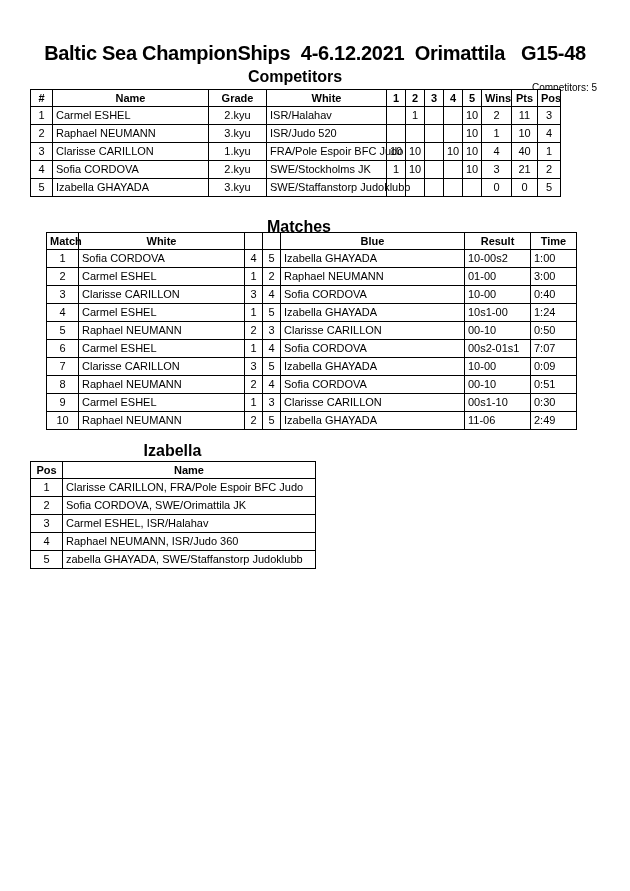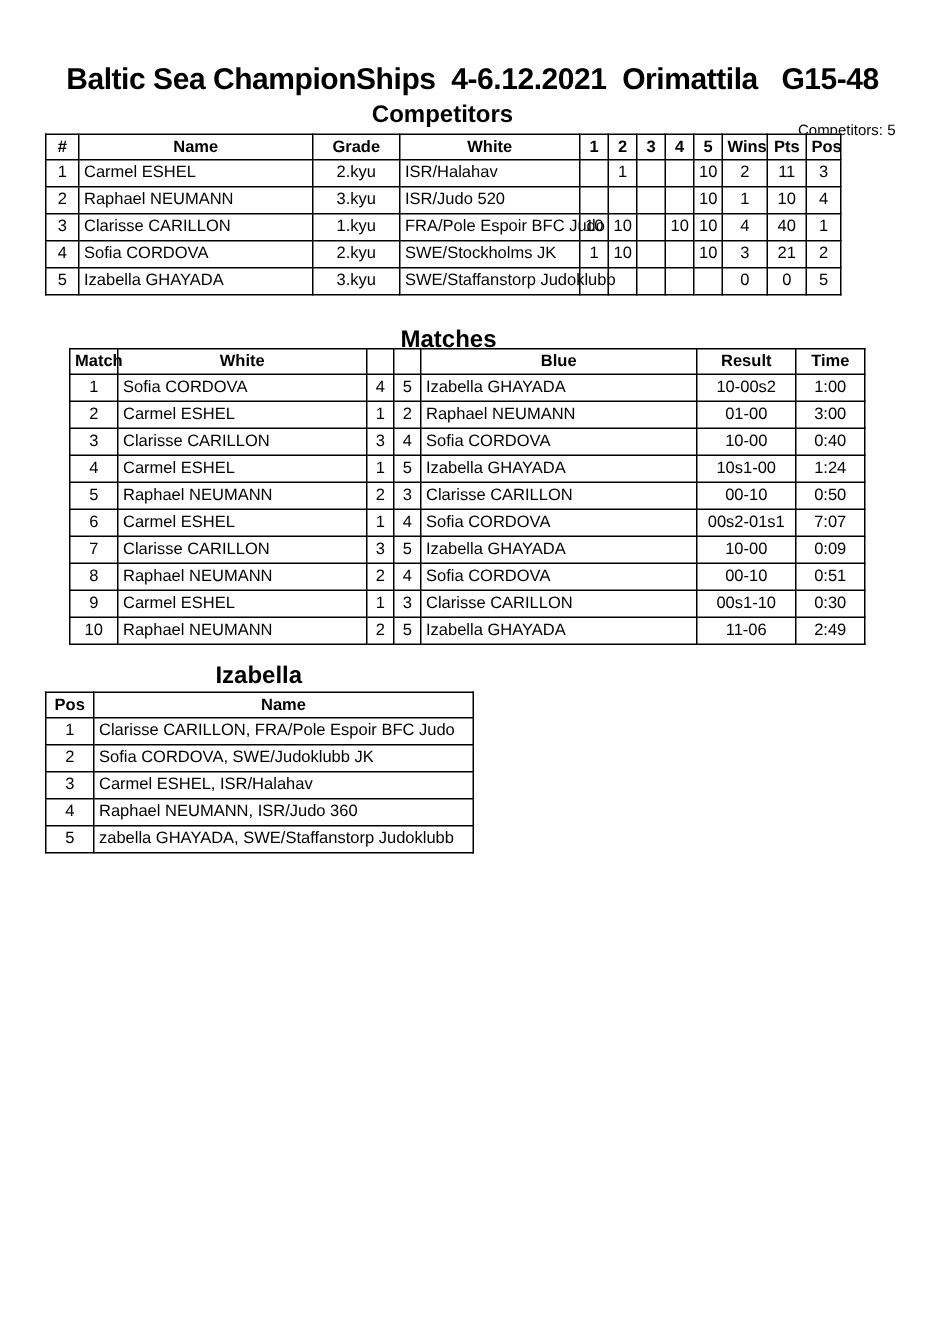--- a/index.html
+++ b/index.html
@@ -56,21 +56,21 @@
     padding: 0 3px;
     white-space: nowrap;
     overflow: visible;
     line-height: 1;
   }
   thead tr { height: 17px; }
   tbody tr { height: 18px; }
   th { font-weight: bold; text-align: center; }
   .al { text-align: left; }
   .ac { text-align: center; }
-  .ar { text-align: center; }
+  .ar { text-align: left; }
 </style>
 </head>
 <body>
 
 <div class="page-title">Baltic Sea ChampionShips  4-6.12.2021  Orimattila   G15-48</div>
 
 <div class="section-heading heading-competitors">Competitors</div>
 <div class="count-label">Competitors: 5</div>
 
 <table class="competitors-table">
@@ -308,21 +308,21 @@
       <th>Name</th>
     </tr>
   </thead>
   <tbody>
     <tr>
       <td class="ac">1</td>
       <td class="al">Clarisse CARILLON, FRA/Pole Espoir BFC Judo</td>
     </tr>
     <tr>
       <td class="ac">2</td>
-      <td class="al">Sofia CORDOVA, SWE/Judoklubb JK</td>
+      <td class="al">Sofia CORDOVA, SWE/Orimattila JK</td>
     </tr>
     <tr>
       <td class="ac">3</td>
       <td class="al">Carmel ESHEL, ISR/Halahav</td>
     </tr>
     <tr>
       <td class="ac">4</td>
       <td class="al">Raphael NEUMANN, ISR/Judo 360</td>
     </tr>
     <tr>

